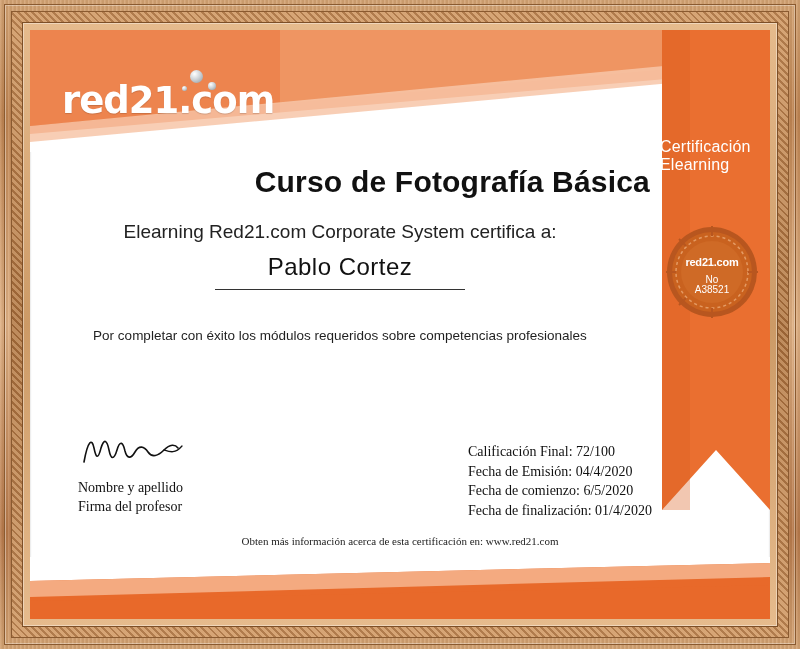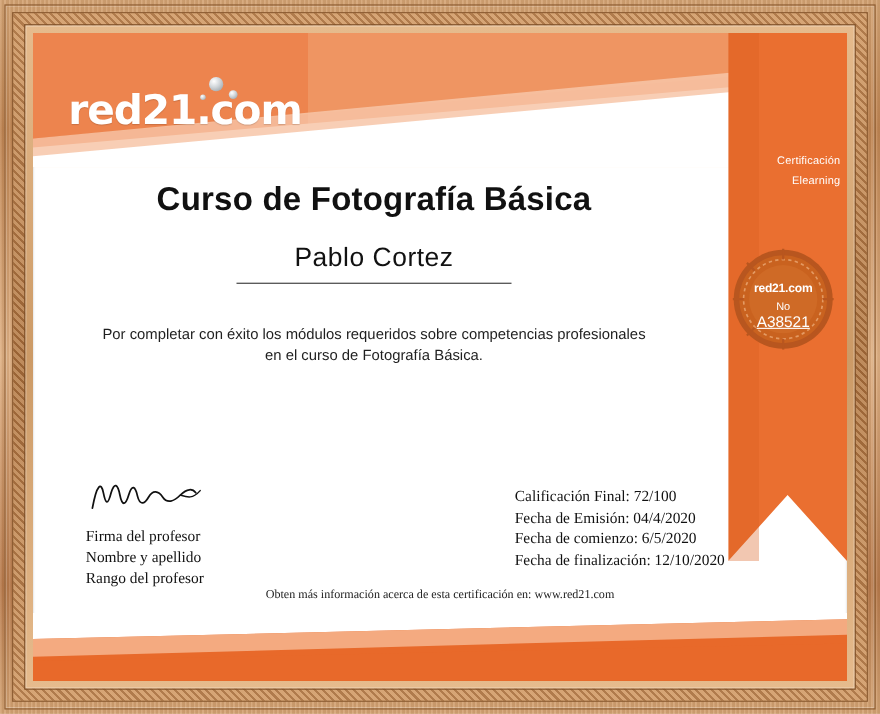--- a/index.html
+++ b/index.html
@@ -87,23 +87,23 @@
     width: 108px;
     height: 480px;
     overflow: hidden;
   }
 
   #ribbon-label {
     position: absolute;
     right: 6px;
     top: 108px;
     width: 104px;
-    text-align: right;
-    color: #ffffff;
-    font-size: 10px;
+    text-align: left;
+    color: #ffffff;
+    font-size: 16px;
     line-height: 18px;
     font-family: "Liberation Sans", sans-serif;
     letter-spacing: 0.2px;
   }
 
   
   #seal {
     position: absolute;
     right: 12px;
     top: 196px;
@@ -126,23 +126,22 @@
     top: 48px;
     text-align: center;
     font-size: 10px;
     color: #ffffff;
   }
   #seal-text-code {
     position: absolute;
     left: 0; right: 0;
     top: 58px;
     text-align: center;
-    font-size: 14px;
-    color: #ffffff;
-    text-decoration: underline;
+    font-size: 10px;
+    color: #ffffff;
   }
 
   
   #logo {
     position: absolute;
     left: 32px;
     top: 48px;
     width: 230px;
     height: 46px;
   }
@@ -169,29 +168,30 @@
     width: 620px;
     text-align: center;
     color: #1a1a1a;
   }
   #course-title {
     font-size: 30px;
     font-weight: bold;
     font-family: "Liberation Sans", sans-serif;
     color: #111111;
     letter-spacing: 0.2px;
+    text-align: right;
   }
   #certifies-line {
     margin-top: 22px;
     font-size: 19px;
     color: #222222;
     font-family: "Liberation Sans", sans-serif;
   }
   #recipient-name {
-    margin-top: 22px;
+    margin-top: 10px;
     font-size: 24px;
     color: #111111;
     font-family: "Liberation Sans", sans-serif;
     letter-spacing: 0.5px;
   }
   #name-rule {
     width: 250px;
     height: 1px;
     background: #333333;
     margin: 8px auto 0 auto;
@@ -319,45 +319,44 @@
           <line x1="72" y1="79" x2="79" y2="72"></line>
         </g>
       </svg>
       <div id="seal-text-brand">red21.com</div>
       <div id="seal-text-no">No</div>
       <div id="seal-text-code">A38521</div>
     </div>
 
     <div id="certificate-body">
       <div id="course-title">Curso de Fotografía Básica</div>
+      <div id="certifies-line">Elearning Red21.com Corporate System certifica a:</div>
       <div id="recipient-name">Pablo  Cortez</div>
       <div id="name-rule"></div>
       <div id="description">
         <div>Por completar con éxito los módulos requeridos sobre competencias profesionales</div>
-        <div>en el curso de Fotografía Básica.</div>
       </div>
     </div>
 
     <div id="signature-block">
       <svg id="signature-mark" viewBox="0 0 120 36" xmlns="http://www.w3.org/2000/svg">
         <path d="M6,30 C10,8 14,6 16,16 C18,26 20,28 23,16 C26,6 29,8 31,18 C33,28 36,28 39,18 C42,8 45,10 47,19 C49,27 53,27 57,20 C61,13 66,14 70,20 C74,26 80,24 86,18 C92,12 97,12 100,16" fill="none" stroke="#111111" stroke-width="1.6" stroke-linecap="round"></path>
         <path d="M86,18 C92,20 97,22 104,14" fill="none" stroke="#111111" stroke-width="1.3" stroke-linecap="round"></path>
       </svg>
       <div id="signature-lines">
+        <div>Nombre y apellido</div>
         <div>Firma del profesor</div>
-        <div>Nombre y apellido</div>
-        <div>Rango del profesor</div>
       </div>
     </div>
 
     <div id="details-block">
       <div>Calificación Final: 72/100</div>
       <div>Fecha de Emisión: 04/4/2020</div>
       <div>Fecha de comienzo:  6/5/2020</div>
-      <div>Fecha de finalización: 12/10/2020</div>
+      <div>Fecha de finalización: 01/4/2020</div>
     </div>
 
     <div id="footer-note">Obten más información acerca de esta certificación en: www.red21.com</div>
 
     <div id="footer-graphic">
       <svg width="740" height="62" viewBox="0 0 740 62" xmlns="http://www.w3.org/2000/svg">
         <rect x="0" y="0" width="740" height="62" fill="#ffffff"></rect>
         <polygon points="0,24 740,6 740,62 0,62" fill="#e8692a"></polygon>
         <polygon points="0,24 740,6 740,20 0,40" fill="#f5b189" opacity="0.9"></polygon>
         <polygon points="0,44 740,28 740,62 0,62" fill="#e8692a"></polygon>

